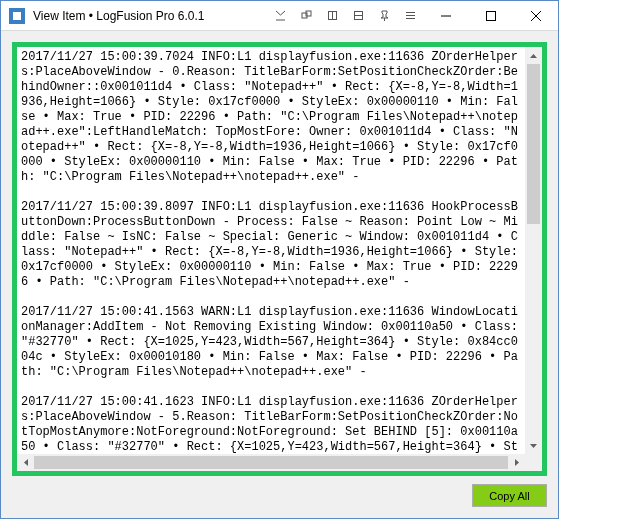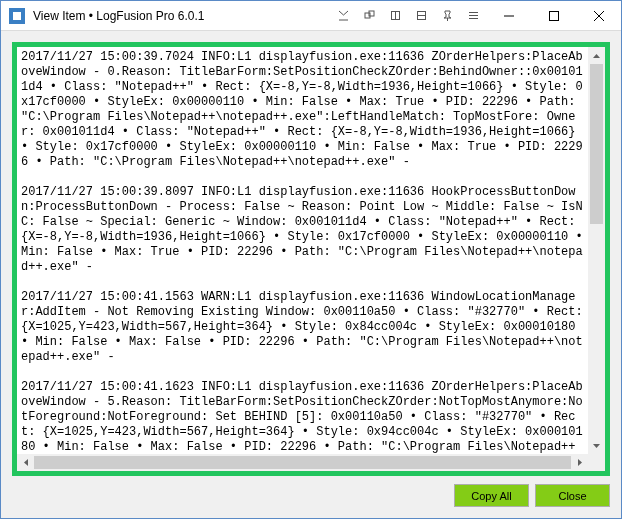--- a/index.html
+++ b/index.html
@@ -6,21 +6,21 @@
   html, body { margin: 0; padding: 0; }
   body {
     font-family: "Segoe UI", Tahoma, sans-serif;
     font-size: 12px;
     background: #fff;
     width: 622px;
     height: 519px;
     overflow: hidden;
   }
   .window {
-    width: 622px;
+    width: 559px;
     height: 519px;
     background: #f0f0f0;
     border: 1px solid #5a8ac6;
     display: flex;
     flex-direction: column;
   }
   .titlebar {
     height: 30px;
     background: #ffffff;
     display: flex;
@@ -258,17 +258,16 @@
           <svg width="4" height="7" viewBox="0 0 4 7">
               <path d="M0 0 L4 3.5 L0 7 Z" fill="#606060"></path>
             </svg>
         </div>
       </div>
       <div class="corner"></div>
     </div>
 
     <div class="button-row">
       <button class="btn">Copy All</button>
-      <button class="btn">Close</button>
     </div>
   </div>
 
 </div>
 
 </body></html>

